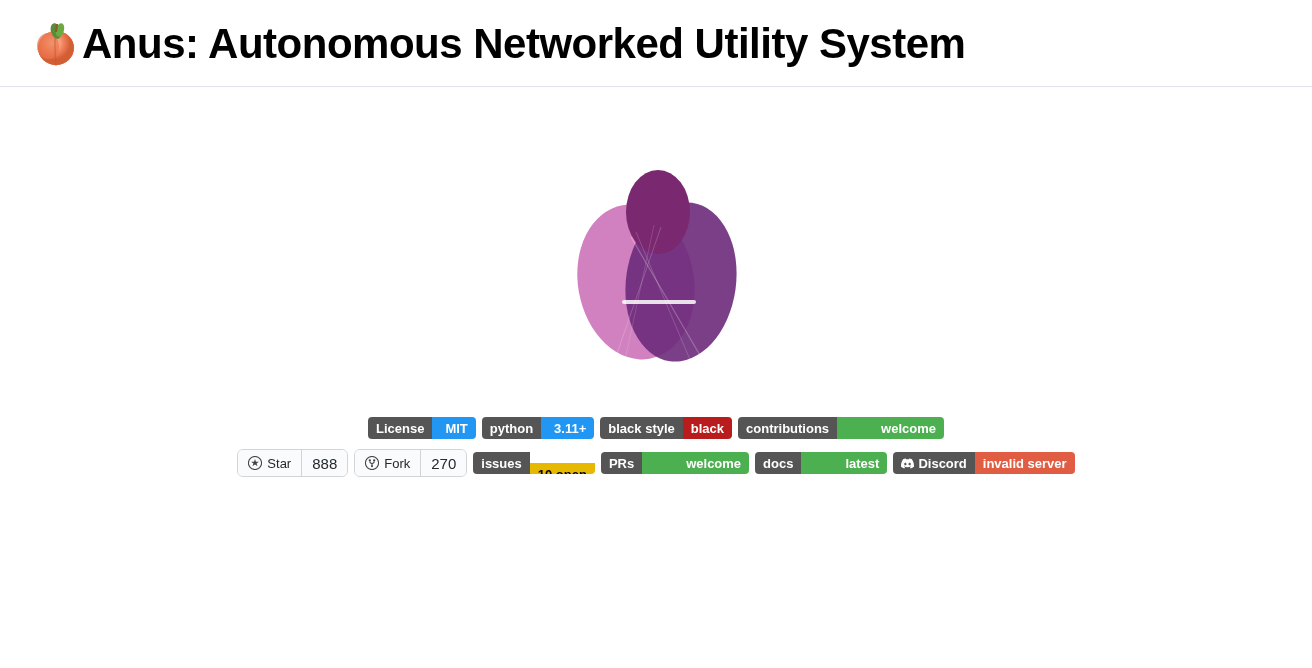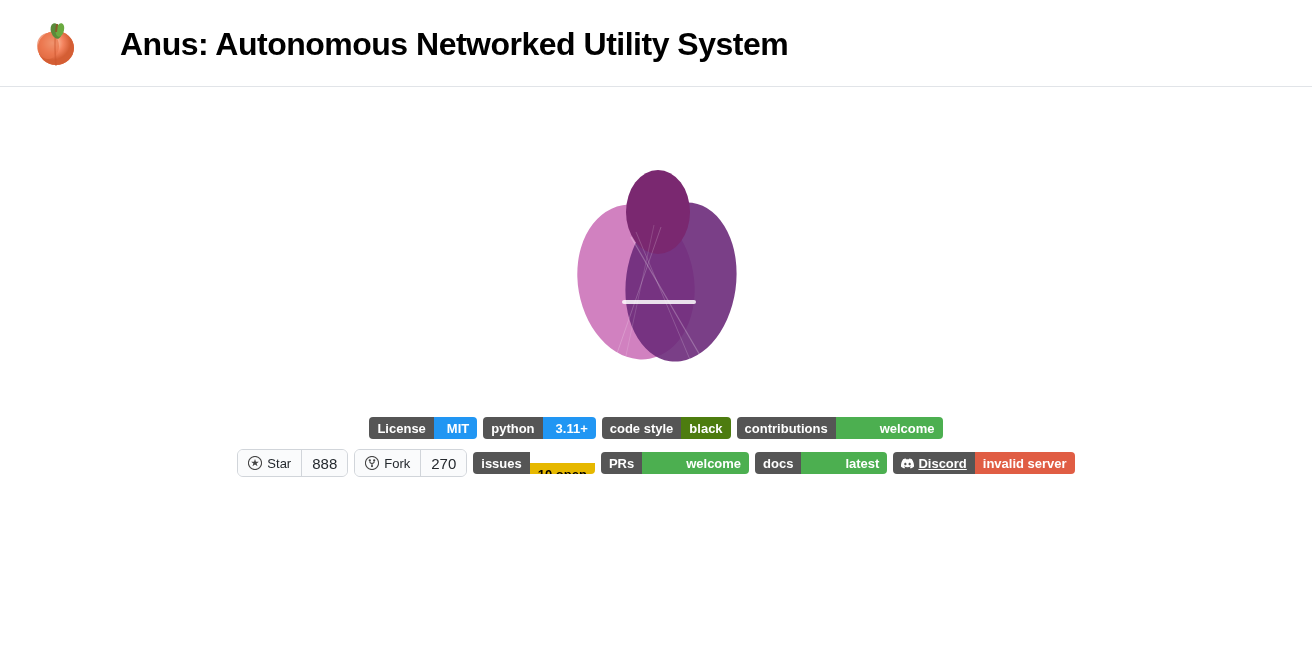--- a/index.html
+++ b/index.html
@@ -12,25 +12,24 @@
     }
 
     .header {
       display: flex;
       align-items: center;
       padding: 18px 30px 16px 30px;
       border-bottom: 1px solid #e1e4e8;
     }
 
     .header-title {
-      font-size: 32px;
+      font-size: 42px;
       font-weight: 700;
       color: #000;
       letter-spacing: -0.5px;
-      margin-left: 38px;
     }
 
     .main-content {
       display: flex;
       flex-direction: column;
       align-items: center;
       padding-top: 30px;
     }
 
     .logo-image-container {
@@ -70,21 +69,21 @@
     .badge-right {
       height: 100%;
       padding: 0 8px;
       display: flex;
       align-items: center;
       color: #fff;
     }
 
     .bg-blue { background: #2196F3; padding-left: 13px; }
     .bg-green { background: #4CAF50; padding-left: 44px; }
-    .bg-black { background: #4d7c0f; }
+    .bg-black { background: #b91c1c; }
     .bg-yellow { background: #e6b800; color: #000 !important; margin-top: 22px; }
     .bg-orange { background: #e05d44; }
 
     
     .gh-button-group {
       display: inline-flex;
       align-items: center;
       border: 1px solid #d1d5da;
       border-radius: 6px;
       overflow: hidden;
@@ -206,21 +205,21 @@
       <span class="badge-left">License</span>
       <span class="badge-right bg-blue">MIT</span>
     </span>
 
     <span class="badge">
       <span class="badge-left">python</span>
       <span class="badge-right bg-blue">3.11+</span>
     </span>
 
     <span class="badge">
-      <span class="badge-left">code style</span>
+      <span class="badge-left">black style</span>
       <span class="badge-right bg-black">black</span>
     </span>
 
     <span class="badge">
       <span class="badge-left">contributions</span>
       <span class="badge-right bg-green">welcome</span>
     </span>
   </div>
 
   <div class="second-row">
@@ -260,21 +259,21 @@
       <span class="badge-left">PRs</span>
       <span class="badge-right bg-green">welcome</span>
     </span>
 
     <span class="badge">
       <span class="badge-left">docs</span>
       <span class="badge-right bg-green">latest</span>
     </span>
 
     <span class="badge">
-      <span class="badge-left" style="display:flex;align-items:center;gap:4px;text-decoration:underline;">
+      <span class="badge-left" style="display:flex;align-items:center;gap:4px;">
         <svg width="13" height="13" viewBox="0 0 24 24" fill="white">
           <path d="M20.317 4.37a19.791 19.791 0 0 0-4.885-1.515.074.074 0 0 0-.079.037c-.21.375-.444.864-.608 1.25a18.27 18.27 0 0 0-5.487 0 12.64 12.64 0 0 0-.617-1.25.077.077 0 0 0-.079-.037A19.736 19.736 0 0 0 3.677 4.37a.07.07 0 0 0-.032.027C.533 9.046-.32 13.58.099 18.057a.082.082 0 0 0 .031.057 19.9 19.9 0 0 0 5.993 3.03.078.078 0 0 0 .084-.028c.462-.63.874-1.295 1.226-1.994a.076.076 0 0 0-.041-.106 13.107 13.107 0 0 1-1.872-.892.077.077 0 0 1-.008-.128 10.2 10.2 0 0 0 .372-.292.074.074 0 0 1 .077-.01c3.928 1.793 8.18 1.793 12.062 0a.074.074 0 0 1 .078.01c.12.098.246.198.373.292a.077.077 0 0 1-.006.127 12.299 12.299 0 0 1-1.873.892.077.077 0 0 0-.041.107c.36.698.772 1.362 1.225 1.993a.076.076 0 0 0 .084.028 19.839 19.839 0 0 0 6.002-3.03.077.077 0 0 0 .032-.054c.5-5.177-.838-9.674-3.549-13.66a.061.061 0 0 0-.031-.03zM8.02 15.33c-1.183 0-2.157-1.085-2.157-2.419 0-1.333.956-2.419 2.157-2.419 1.21 0 2.176 1.096 2.157 2.42 0 1.333-.956 2.418-2.157 2.418zm7.975 0c-1.183 0-2.157-1.085-2.157-2.419 0-1.333.955-2.419 2.157-2.419 1.21 0 2.176 1.096 2.157 2.42 0 1.333-.946 2.418-2.157 2.418z"></path>
         </svg>
         Discord
       </span>
       <span class="badge-right bg-orange">invalid server</span>
     </span>
 
   </div>
 </div>

